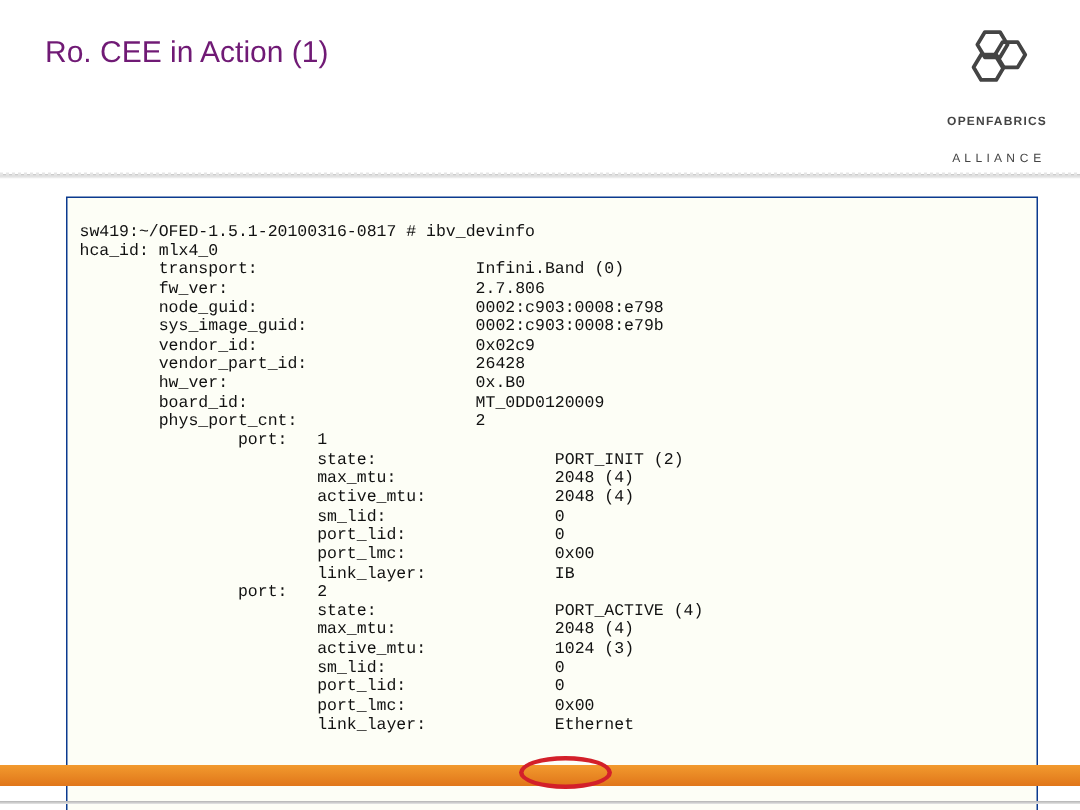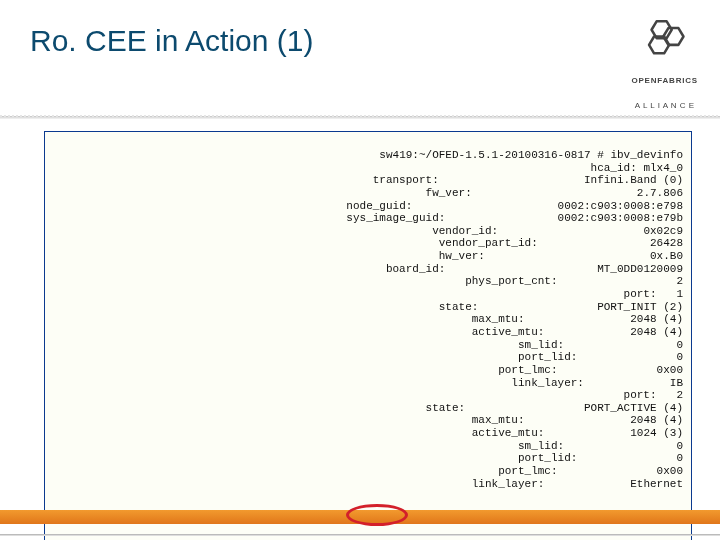--- a/index.html
+++ b/index.html
@@ -12,22 +12,22 @@
     position: relative;
     overflow: hidden;
   }
   .title-bar {
     display: flex;
     justify-content: space-between;
     align-items: flex-start;
     padding: 18px 22px 6px 30px;
   }
   .title {
-    font-size: 30px;
-    color: #0c4a6e;
+    font-size: 20px;
+    color: #701a75;
     font-weight: 400;
     padding-top: 6px;
     text-align: center;
   }
   .logo-wrap {
     display: flex;
     flex-direction: column;
     align-items: center;
     gap: 16px;
   }
@@ -50,21 +50,20 @@
     position:absolute; left:0; right:0; top:-2px; height:2px;
     background: repeating-linear-gradient(90deg,#e5e5e5 0 2px, transparent 2px 4px);
   }
   .term-box {
     margin: 12px 28px 0 44px;
     border: 1px solid #0b3a8f;
     background: #fdfef6;
     padding: 6px 8px 4px 8px;
     height: 410px;
     overflow: hidden;
-    text-align: right;
   }
   .term {
     font-family: "Courier New", Courier, monospace;
     font-size: 11px;
     line-height: 1.15;
     white-space: pre;
     color: #111;
   }
   .orange-band {
     position: absolute;

